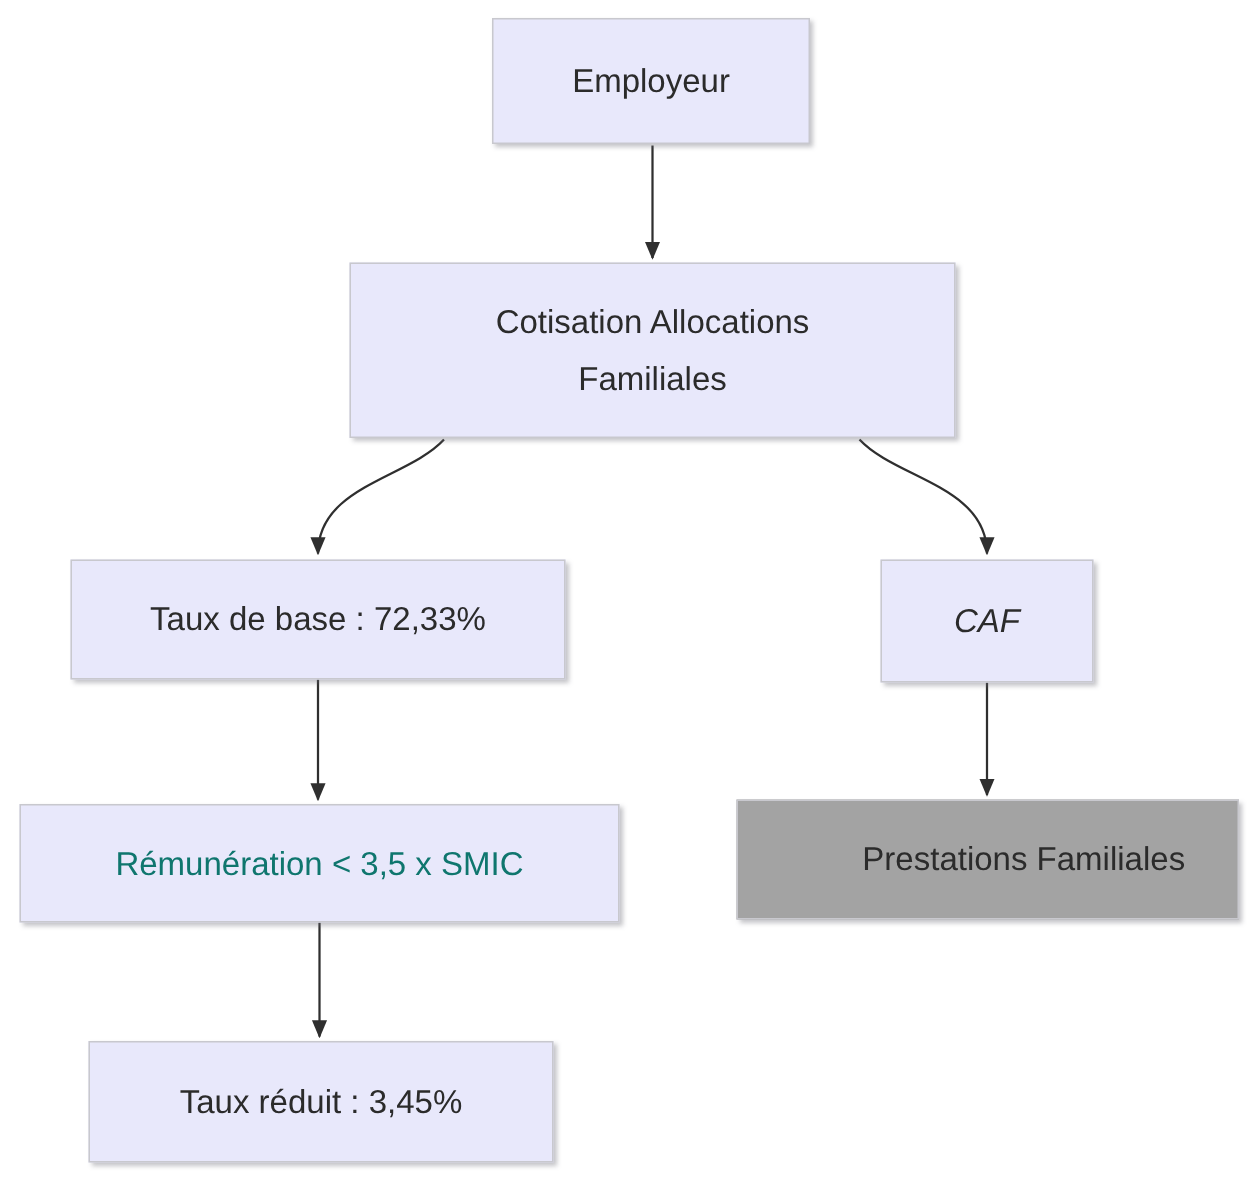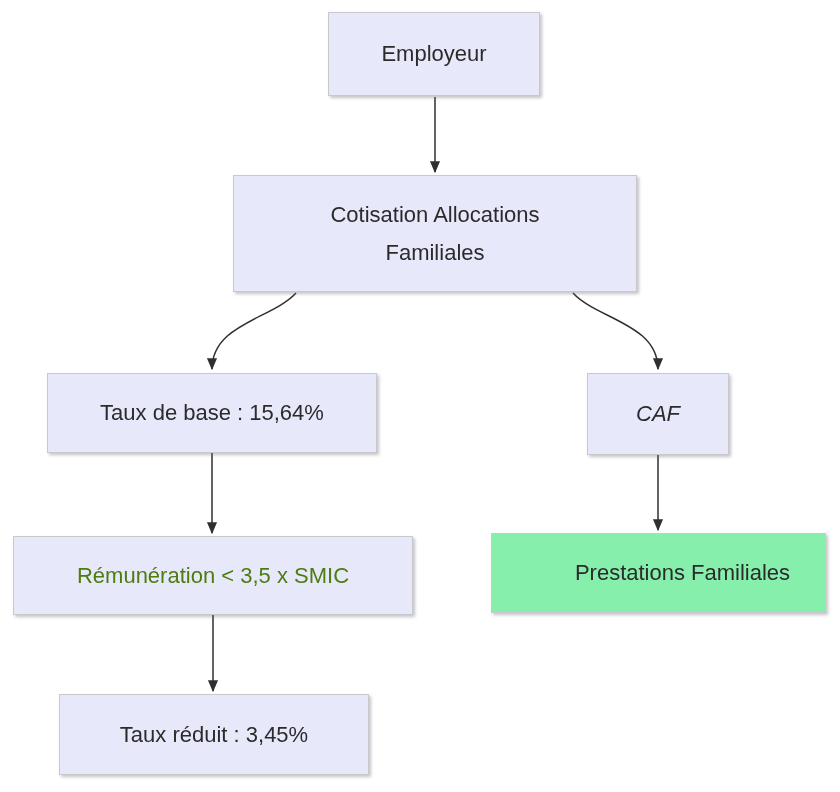--- a/index.html
+++ b/index.html
@@ -75,32 +75,32 @@
 
   <div class="node" id="n-cotisation" style="background: rgb(232, 232, 251); border-color: rgb(200, 200, 206); color: rgb(43, 43, 43);">
     <span class="lbl">Cotisation Allocations Familiales</span>
   </div>
 
   <div class="node" id="n-employeur" style="background: rgb(232, 232, 251); border-color: rgb(200, 200, 206); color: rgb(43, 43, 43);">
     <span class="lbl">Employeur</span>
   </div>
 
   <div class="node" id="n-taux-base" style="background: rgb(232, 232, 251); border-color: rgb(200, 200, 206); color: rgb(43, 43, 43);">
-    <span class="lbl">Taux de base : 15,64%</span>
+    <span class="lbl">Taux de base : 72,33%</span>
   </div>
 
   <div class="node" id="n-caf" style="background: rgb(232, 232, 251); border-color: rgb(200, 200, 206); color: rgb(43, 43, 43); font-style: italic;">
     <span class="lbl">CAF</span>
   </div>
 
-  <div class="node" id="n-remuneration" style="background: rgb(232, 232, 251); border-color: rgb(200, 200, 206); color: #4d7c0f; text-align: center;">
+  <div class="node" id="n-remuneration" style="background: rgb(232, 232, 251); border-color: rgb(200, 200, 206); color: #0f766e; text-align: center;">
     <span class="lbl">Rémunération &lt; 3,5 x SMIC</span>
   </div>
 
-  <div class="node" id="n-prestations" style="background: #86efac; border-color: rgb(200, 200, 206); color: rgb(43, 43, 43); padding-left: 48px;">
+  <div class="node" id="n-prestations" style="background: #a3a3a3; border-color: rgb(200, 200, 206); color: rgb(43, 43, 43); padding-left: 48px;">
     <span class="lbl">Prestations Familiales</span>
   </div>
 
   <div class="node" id="n-taux-reduit" style="background: rgb(232, 232, 251); border-color: rgb(200, 200, 206); color: rgb(43, 43, 43);">
     <span class="lbl">Taux réduit : 3,45%</span>
   </div>
 
 </div>
 
 </body></html>

